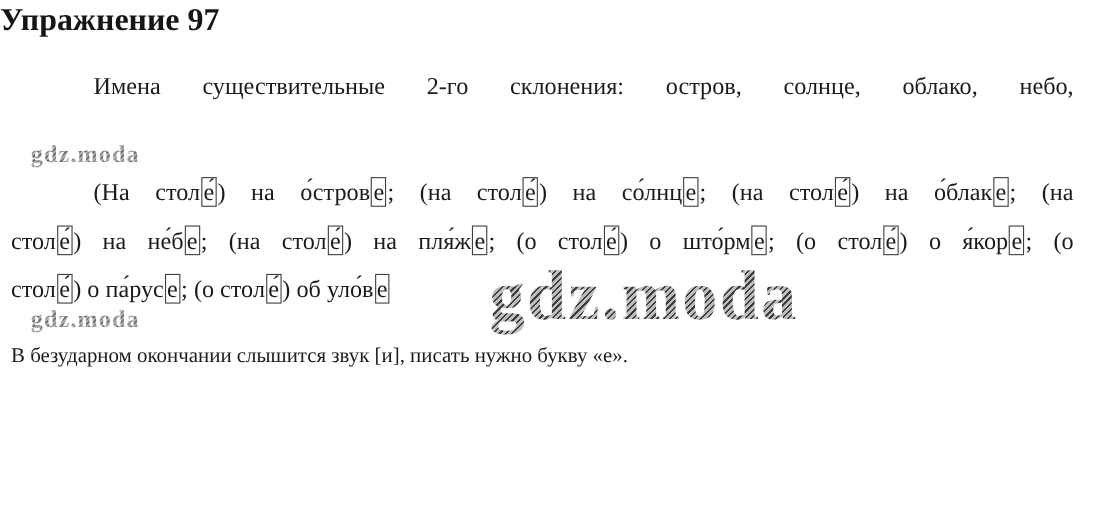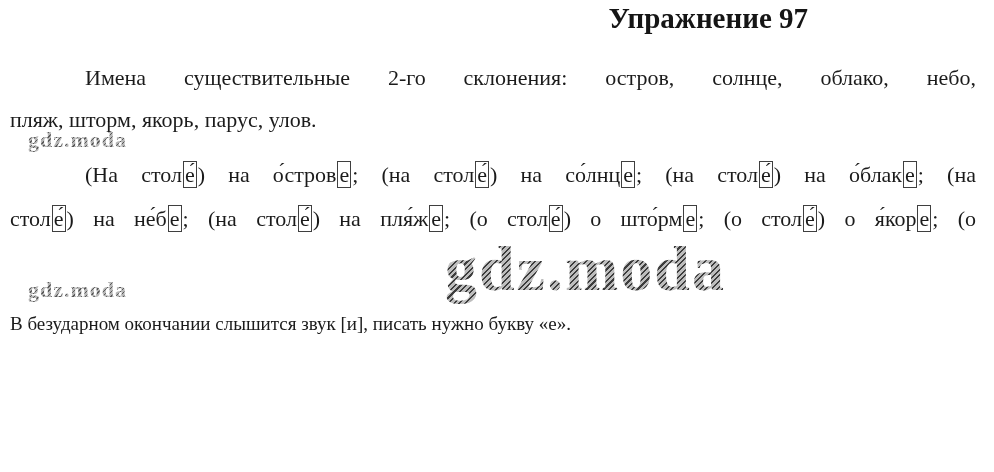--- a/index.html
+++ b/index.html
@@ -15,21 +15,21 @@
     font-family: "Liberation Serif", "DejaVu Serif", serif;
     color: #1b1b1b;
     overflow: hidden;
   }
   .title {
     position: absolute;
     top: 2px;
     left: 0;
     width: 808px;
     margin: 0;
-    text-align: right;
+    text-align: left;
     font-size: 29px;
     font-weight: bold;
     color: #151515;
   }
   .para {
     position: absolute;
     left: 10px;
     width: 966px;
     font-size: 22px;
   }
@@ -84,28 +84,28 @@
 </style>
 </head>
 <body>
 
 <div class="page">
 
   <h1 class="title">Упражнение 97</h1>
 
   <div class="para p1">
     <div class="line indent just"><span>Имена существительные 2-го склонения: остров, солнце, облако, небо,</span></div>
-    <div class="line"><span>пляж, шторм, якорь, парус, улов.</span></div>
   </div>
 
   <div class="wm wm1">gdz.moda</div>
 
   <div class="para p2">
     <div class="line indent just"><span>(На стол</span><span class="bx">е́</span><span>) на о́стров</span><span class="bx">е</span><span>; (на стол</span><span class="bx">е́</span><span>) на со́лнц</span><span class="bx">е</span><span>; (на стол</span><span class="bx">е́</span><span>) на о́блак</span><span class="bx">е</span><span>; (на</span></div>
     <div class="line just"><span>стол</span><span class="bx">е́</span><span>) на не́б</span><span class="bx">е</span><span>; (на стол</span><span class="bx">е́</span><span>) на пля́ж</span><span class="bx">е</span><span>; (о стол</span><span class="bx">е́</span><span>) о што́рм</span><span class="bx">е</span><span>; (о стол</span><span class="bx">е́</span><span>) о я́кор</span><span class="bx">е</span><span>; (о</span></div>
+    <div class="line"><span>стол</span><span class="bx">е́</span><span>) о па́рус</span><span class="bx">е</span><span>; (о стол</span><span class="bx">е́</span><span>) об уло́в</span><span class="bx">е</span></div>
   </div>
 
   <div class="wm-big">gdz.moda</div>
 
   <div class="wm wm2">gdz.moda</div>
 
   <div class="conclusion">В безударном окончании слышится звук [и], писать нужно букву «е».</div>
 
 </div>
 

